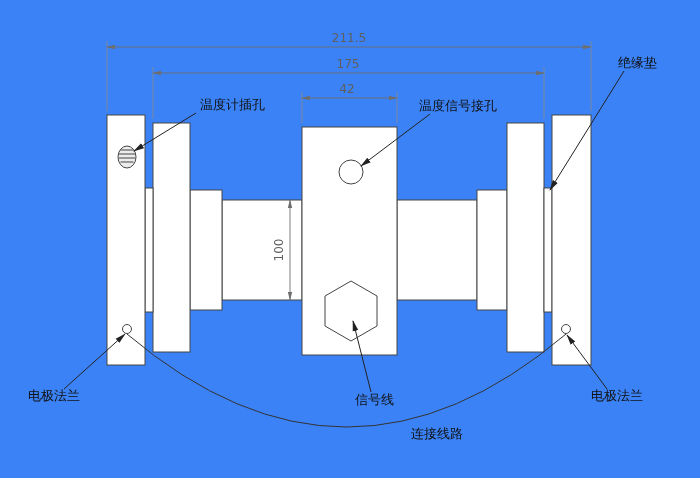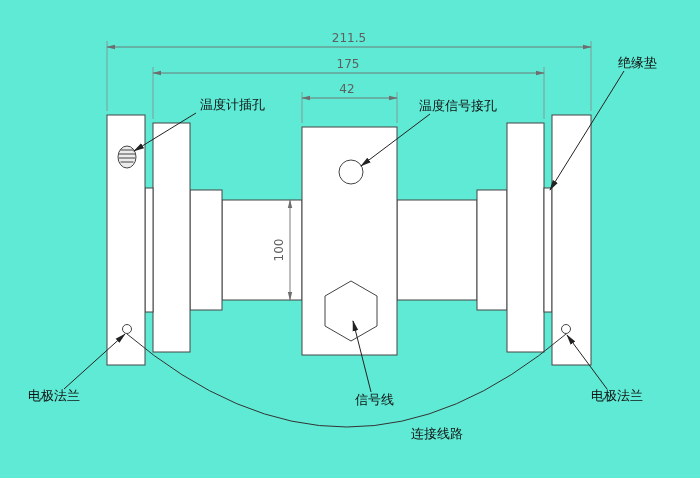--- a/index.html
+++ b/index.html
@@ -1,19 +1,19 @@
 <!DOCTYPE html>
 <html><head>
 <meta charset="utf-8">
 <style>
   html,body{margin:0;padding:0;background:#fff;}
   .canvas{
     position:relative;
     width:700px;height:478px;
-    background:#5eead4;
+    background:#3b82f6;
     font-family:"DejaVu Sans","Liberation Sans",sans-serif;
     overflow:hidden;
   }
   svg{display:block;}
   .geo{fill:#ffffff;stroke:#444444;stroke-width:1;}
   .dimline{stroke:#6e6e6e;stroke-width:0.9;fill:none;}
   .extline{stroke:#8a8a8a;stroke-width:0.8;fill:none;}
   .leader{stroke:#222222;stroke-width:1;fill:none;}
   .wire{stroke:#333333;stroke-width:1;fill:none;}
   .dimtext{font-size:12px;fill:#5f5f5f;font-family:"DejaVu Sans","Liberation Sans",sans-serif;}

